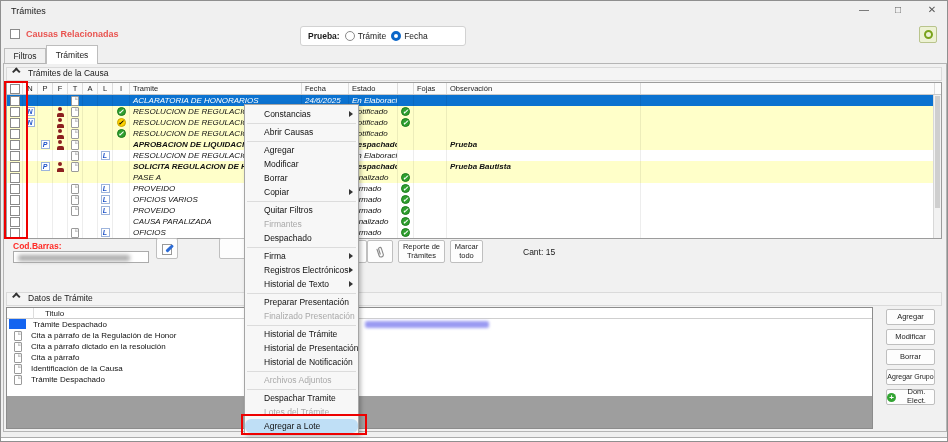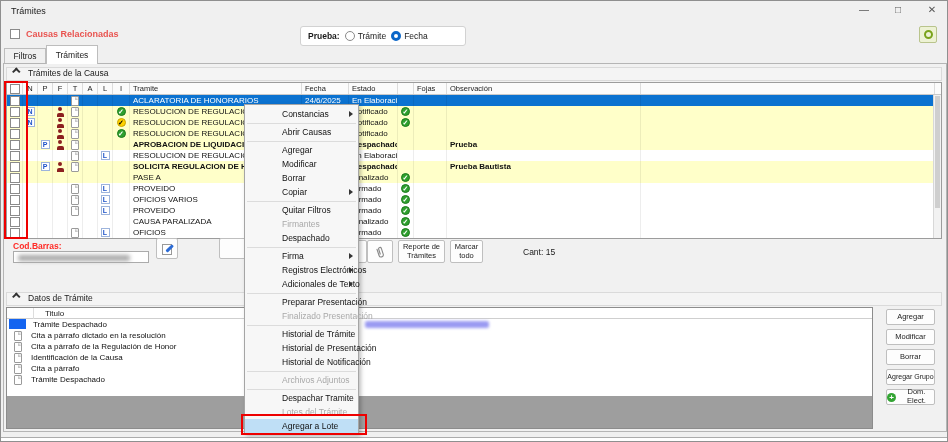--- a/index.html
+++ b/index.html
@@ -35,21 +35,21 @@
   
   .secbar{position:absolute;left:5px;width:936px;height:14px;background:#F4F4F4;border:1px solid #DADADA;display:flex;align-items:flex-start;gap:8px;padding-left:7px;font-size:8.5px;color:#1a1a1a;}
   .chev{width:6px;height:6px;border-left:2px solid #333;border-top:2px solid #333;flex:none;}
   .chev.up{transform:rotate(45deg) translateY(1px);}
   .chev.down{transform:rotate(225deg) translateY(1px);}
   
   .tbl{position:absolute;left:5px;top:81px;width:936px;height:157px;background:#fff;border:1px solid #9C9C9C;overflow:hidden;}
   .thead{display:flex;height:12px;background:#FBFBFB;border-bottom:1px solid #C9C9C9;font-size:7.5px;color:#222;}
   .th{flex:none;display:flex;align-items:center;justify-content:center;border-right:1px solid #DCDCDC;overflow:hidden;}
   .th.left{justify-content:flex-start;padding-left:3px;}
-  .trow{display:flex;height:11px;font-size:8px;color:#111;background:#fff;}
+  .trow{display:flex;height:11px;font-size:8px;color:#111;background:#fff;font-style:italic;}
   .trow.yellow{background:#FFFFC9;}
   .trow.sel{background:#0B72D0;color:#fff;}
   .td{flex:none;border-right:1px solid rgba(0,0,0,0.07);overflow:hidden;white-space:nowrap;}
   .td.ctr{display:flex;align-items:center;justify-content:center;}
   .td.txt{padding-left:3px;line-height:11px;}
   .b{font-weight:bold;}
   .blurText{filter:blur(0.6px);}
   .vscroll{position:absolute;right:0;top:12px;width:8px;height:144px;background:#F2F2F2;border-left:1px solid #D8D8D8;}
   .vthumb{position:absolute;left:1px;top:1px;width:5px;height:112px;background:#CFCFCF;}
   
@@ -89,23 +89,23 @@
   .drow{height:11px;display:flex;align-items:center;font-size:8px;color:#111;position:relative;}
   .drow .idoc{margin-left:7px;}
   .drow .dtext{margin-left:9px;white-space:nowrap;}
   .selmark{position:absolute;left:2px;top:0;width:17px;height:10px;background:#1464F0;}
   .linkblur{position:absolute;left:358px;top:2px;width:124px;height:7px;background:#9A9AF2;filter:blur(1.5px);border-radius:2px;}
   .grayfill{position:absolute;left:0;bottom:0;width:100%;height:32px;background:#9E9E9E;}
   
   .rbtn{position:absolute;left:885px;width:49px;height:16px;}
   
   .cmenu{position:absolute;left:243px;top:103px;width:115px;height:330px;background:#F7F7F7;border:1px solid #A5A5A5;box-shadow:2px 2px 4px rgba(0,0,0,0.25);z-index:10;padding-top:2px;}
-  .mitem{height:14px;line-height:14px;padding-left:37px;font-size:8.5px;color:#111;position:relative;white-space:nowrap;}
+  .mitem{height:14px;line-height:14px;padding-left:19px;font-size:8.5px;color:#111;position:relative;white-space:nowrap;}
   .mitem.dis{color:#A9A9A9;}
-  .mitem.hl{background:#BFDFF6;}
+  .mitem.hl{background:#BFDFF6;border-radius:6px;}
   .marrow{position:absolute;right:5px;top:4px;width:0;height:0;border-left:4px solid #333;border-top:3px solid transparent;border-bottom:3px solid transparent;}
   .msep{height:1px;background:#DCDCDC;margin:1.5px 2px;}
   .iplus{width:9px;height:9px;border-radius:50%;background:#33A433;color:#fff;font-size:8px;line-height:9px;text-align:center;font-weight:bold;margin-right:3px;flex:none;}
   .iclip{width:12px;height:14px;}
 </style>
 </head>
 <body>
 
 <div id="win">
 
@@ -523,33 +523,33 @@
   <div class="dlist">
     <div class="dhead">Titulo</div>
     <div>
         <div class="drow">
           <span class="selmark"></span>
           <span class="dtext" style="margin-left: 26px;">Trámite Despachado</span>
           <span class="linkblur"></span>
         </div>
         <div class="drow">
           <span class="idoc" style="margin-left: 7px;"></span>
-          <span class="dtext">Cita a párrafo dictado en la resolución</span>
+          <span class="dtext">Cita a párrafo de la Regulación de Honor</span>
         </div>
         <div class="drow">
           <span class="idoc" style="margin-left: 7px;"></span>
-          <span class="dtext">Cita a párrafo de la Regulación de Honor</span>
+          <span class="dtext">Cita a párrafo dictado en la resolución</span>
+        </div>
+        <div class="drow">
+          <span class="idoc" style="margin-left: 7px;"></span>
+          <span class="dtext">Cita a párrafo</span>
         </div>
         <div class="drow">
           <span class="idoc" style="margin-left: 7px;"></span>
           <span class="dtext">Identificación de la Causa</span>
-        </div>
-        <div class="drow">
-          <span class="idoc" style="margin-left: 7px;"></span>
-          <span class="dtext">Cita a párrafo</span>
         </div>
         <div class="drow">
           <span class="idoc" style="margin-left: 7px;"></span>
           <span class="dtext">Trámite Despachado</span>
         </div>
       </div>
     <div class="grayfill"></div>
   </div>
 
   <div class="rbtn btn" style="top:308px;">Agregar</div>
@@ -570,21 +570,21 @@
       <div class="mitem"><span>Modificar</span></div>
       <div class="mitem"><span>Borrar</span></div>
       <div class="mitem"><span>Copiar</span><span class="marrow"></span></div>
       <div class="msep"></div>
       <div class="mitem"><span>Quitar Filtros</span></div>
       <div class="mitem dis"><span>Firmantes</span></div>
       <div class="mitem"><span>Despachado</span></div>
       <div class="msep"></div>
       <div class="mitem"><span>Firma</span><span class="marrow"></span></div>
       <div class="mitem"><span>Registros Electrónicos</span><span class="marrow"></span></div>
-      <div class="mitem"><span>Adicionales de Texto</span><span class="marrow"></span></div>
+      <div class="mitem"><span>Historial de Texto</span><span class="marrow"></span></div>
       <div class="msep"></div>
       <div class="mitem"><span>Preparar Presentación</span></div>
       <div class="mitem dis"><span>Finalizado Presentación</span></div>
       <div class="msep"></div>
       <div class="mitem"><span>Historial de Trámite</span></div>
       <div class="mitem"><span>Historial de Presentación</span></div>
       <div class="mitem"><span>Historial de Notificación</span></div>
       <div class="msep"></div>
       <div class="mitem dis"><span>Archivos Adjuntos</span></div>
       <div class="msep"></div>

